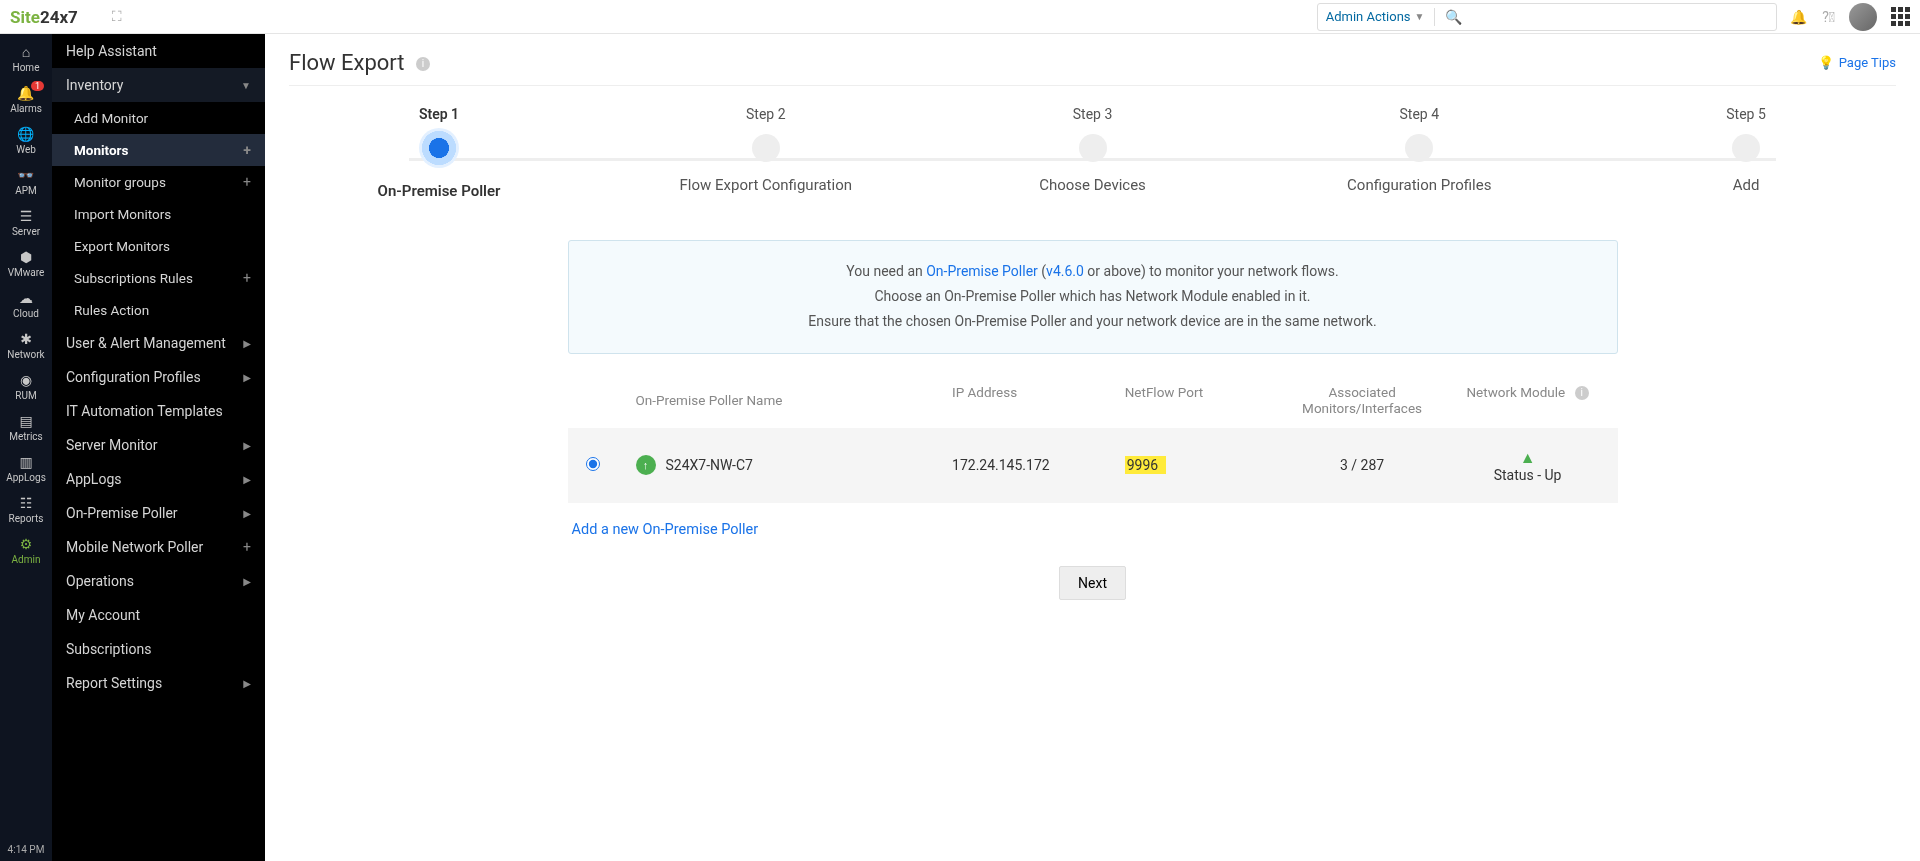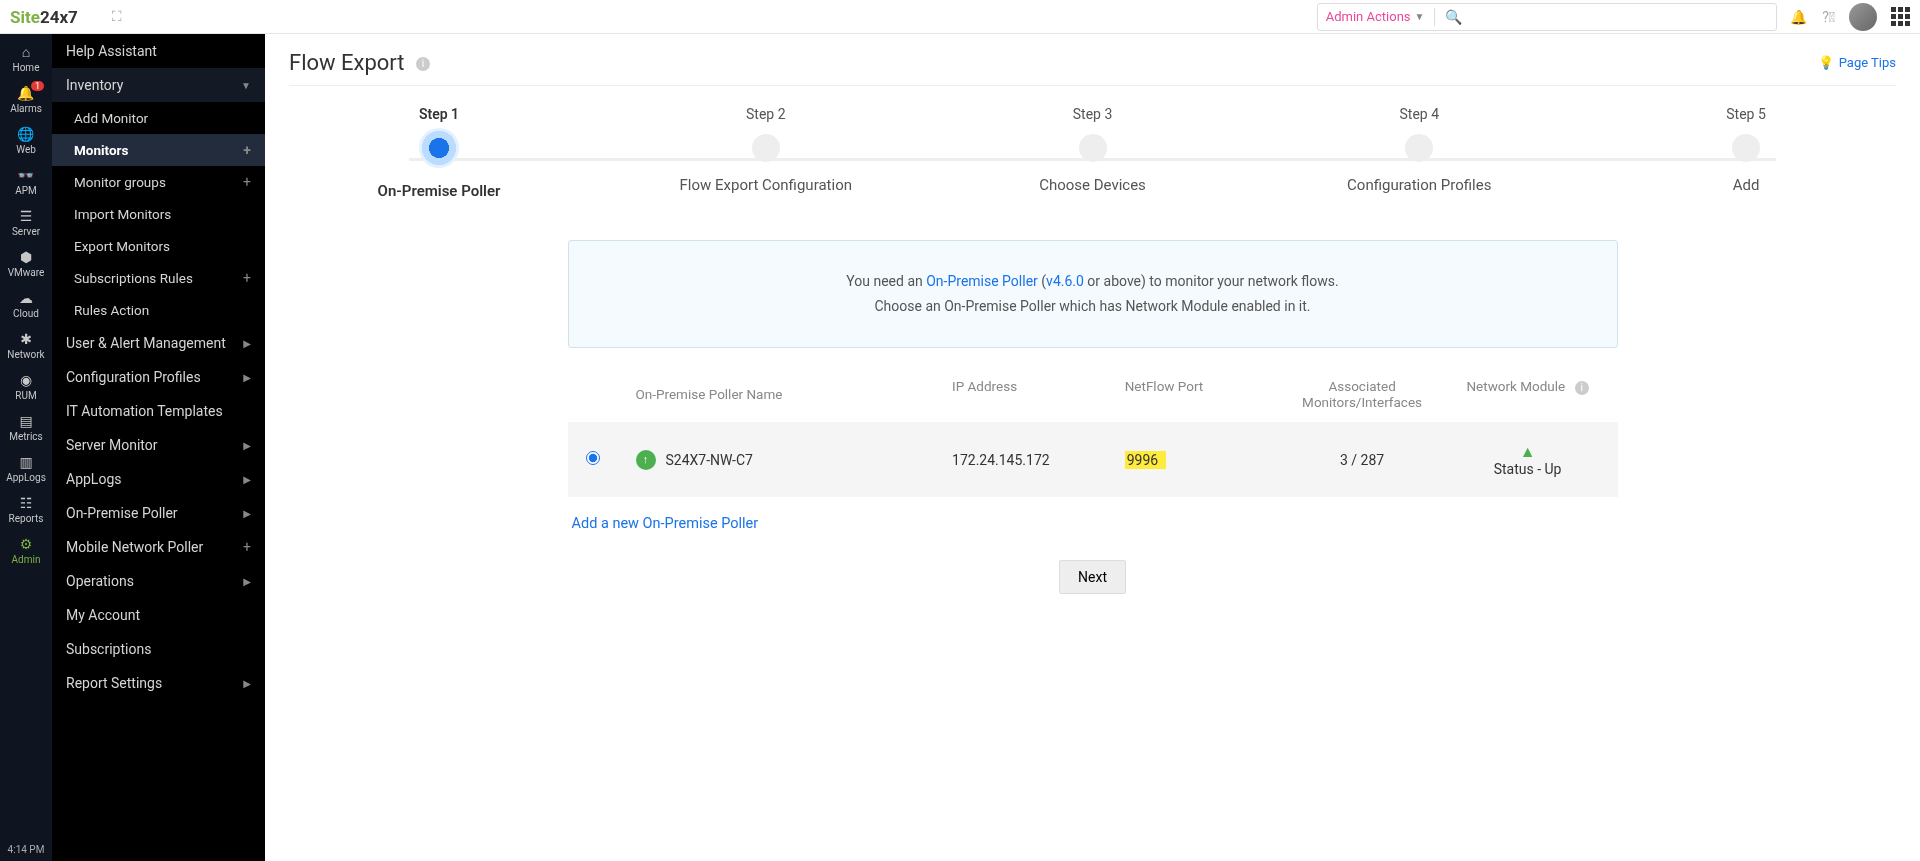--- a/index.html
+++ b/index.html
@@ -5,21 +5,21 @@
 * { margin: 0; padding: 0; box-sizing: border-box; font-family: -apple-system, BlinkMacSystemFont, "Segoe UI", Roboto, sans-serif; }
 body { background: #fff; color: #333; font-size: 14px; overflow: hidden; }
 
 .top-header { height: 34px; display: flex; align-items: center; padding: 0 10px; border-bottom: 1px solid #e5e5e5; gap: 26px; }
 .logo { font-size: 17px; font-weight: 700; }
 .logo .green { color: #7cb342; }
 .logo .dark { color: #333; }
 .expand-icon { margin-left: 8px; color: #aaa; cursor: pointer; }
 .top-header-right { margin-left: auto; display: flex; align-items: center; gap: 14px; }
 .admin-actions-box { border: 1px solid #ddd; border-radius: 3px; display: flex; align-items: center; height: 28px; padding: 0 8px; min-width: 460px; }
-.admin-actions-label { color: #ec4899; font-size: 13px; margin-right: 4px; }
+.admin-actions-label { color: #0369a1; font-size: 13px; margin-right: 4px; }
 .admin-divider { width: 1px; height: 18px; background: #ddd; margin: 0 10px; }
 .search-icon { color: #aaa; margin-right: 6px; }
 .search-input { border: none; outline: none; flex: 1; font-size: 13px; }
 .header-icon { color: #aaa; cursor: pointer; }
 .avatar { width: 28px; height: 28px; border-radius: 50%; background: linear-gradient(135deg,#999,#666); }
 .apps-icon { display: grid; grid-template-columns: repeat(3,5px); grid-template-rows: repeat(3,5px); gap: 2px; cursor: pointer; }
 .apps-icon span { background: #333; }
 
 .layout { display: flex; height: calc(100vh - 34px); }
 
@@ -49,21 +49,21 @@
 .stepper-line { position: absolute; top: 52px; left: 120px; right: 120px; height: 3px; background: #eee; z-index: 0; }
 .step { text-align: center; z-index: 1; width: 180px; }
 .step-label { font-size: 14px; color: #555; margin-bottom: 12px; }
 .step-circle { width: 28px; height: 28px; border-radius: 50%; background: #eee; margin: 0 auto 14px auto; }
 .step.active .step-circle { width: 40px; height: 40px; background: radial-gradient(circle, #1a73e8 0%, #1a73e8 35%, #bcdcff 36%, #bcdcff 60%, #e3f0ff 61%); margin-top: -6px; }
 .step.active .step-label { font-weight: 600; color: #333; }
 .step-name { font-size: 15px; color: #555; }
 .step.active .step-name { font-weight: 600; color: #333; }
 
 .content-wrap { max-width: 1050px; margin: 0 auto; }
-.info-banner { border: 1px solid #cfe3ed; background: #f4fafd; border-radius: 3px; padding: 28px 24px; text-align: center; color: #555; line-height: 1.8; margin-bottom: 18px; }
+.info-banner { border: 1px solid #cfe3ed; background: #f4fafd; border-radius: 3px; padding: 18px 24px; text-align: center; color: #555; line-height: 1.8; margin-bottom: 18px; }
 .info-banner a { color: #1a73e8; text-decoration: none; }
 
 .poller-table { width: 100%; }
 .poller-head { display: flex; padding: 12px 18px; color: #888; font-size: 13.5px; }
 .poller-row { display: flex; padding: 20px 18px; background: #f5f5f5; align-items: center; }
 .col-radio { width: 50px; }
 .col-name { flex: 2.2; display: flex; align-items: center; gap: 10px; }
 .col-ip { flex: 1.2; }
 .col-port { flex: 1; }
 .col-assoc { flex: 1.3; text-align: center; }
@@ -246,20 +246,21 @@
         <div class="step-name">Add</div>
       </div>
     </div>
 
     <div class="content-wrap">
       <div class="info-banner">
         <div>
           <span>You need an </span><a href="#">On-Premise Poller</a><span> (</span><a href="#">v4.6.0</a><span> or above) to monitor your network flows.</span>
         </div>
         <div>Choose an On-Premise Poller which has Network Module enabled in it.</div>
+        <div>Ensure that the chosen On-Premise Poller and your network device are in the same network.</div>
       </div>
 
       <div class="poller-table">
         <div class="poller-head">
           <div class="col-radio"></div>
           <div class="col-name">On-Premise Poller Name</div>
           <div class="col-ip">IP Address</div>
           <div class="col-port">NetFlow Port</div>
           <div class="col-assoc">Associated Monitors/Interfaces</div>
           <div class="col-net"><span>Network Module</span> <span class="info-dot">i</span></div>

